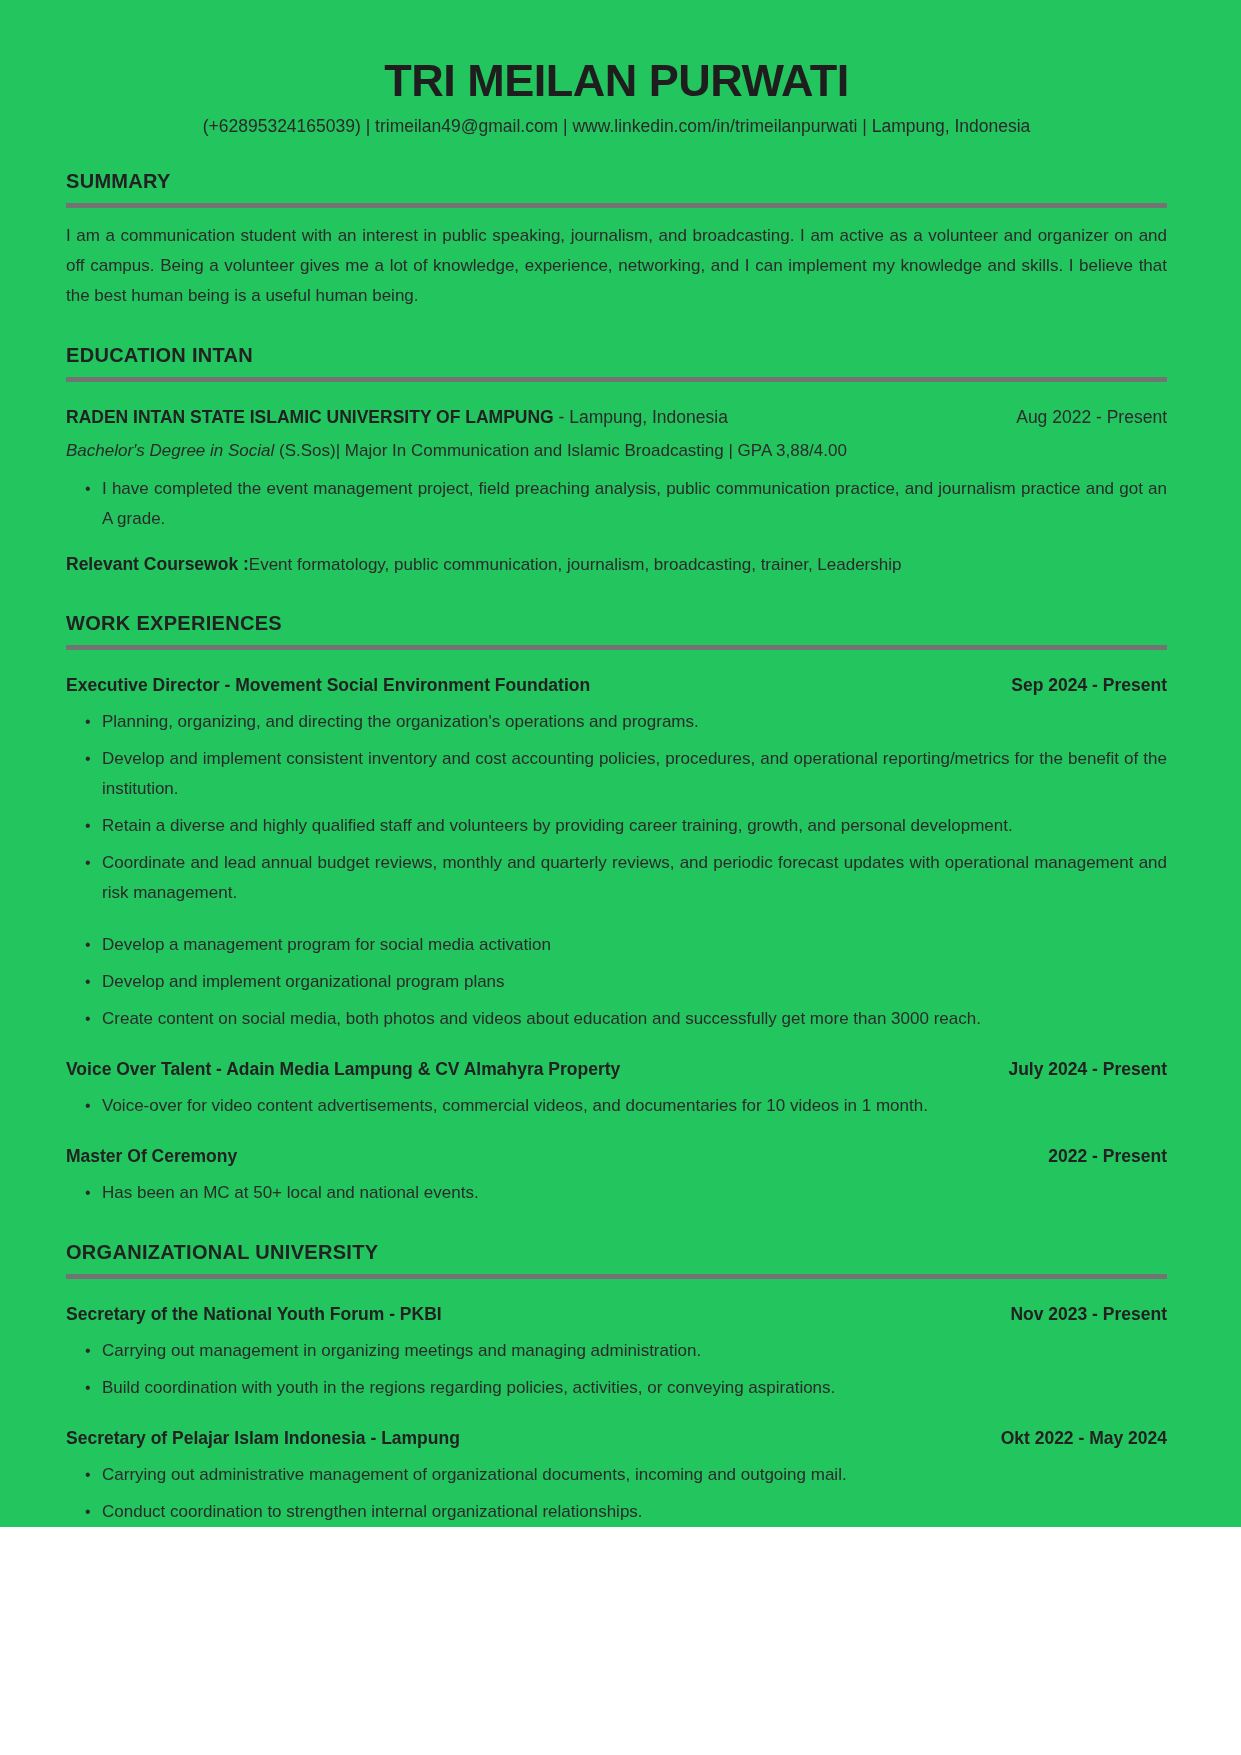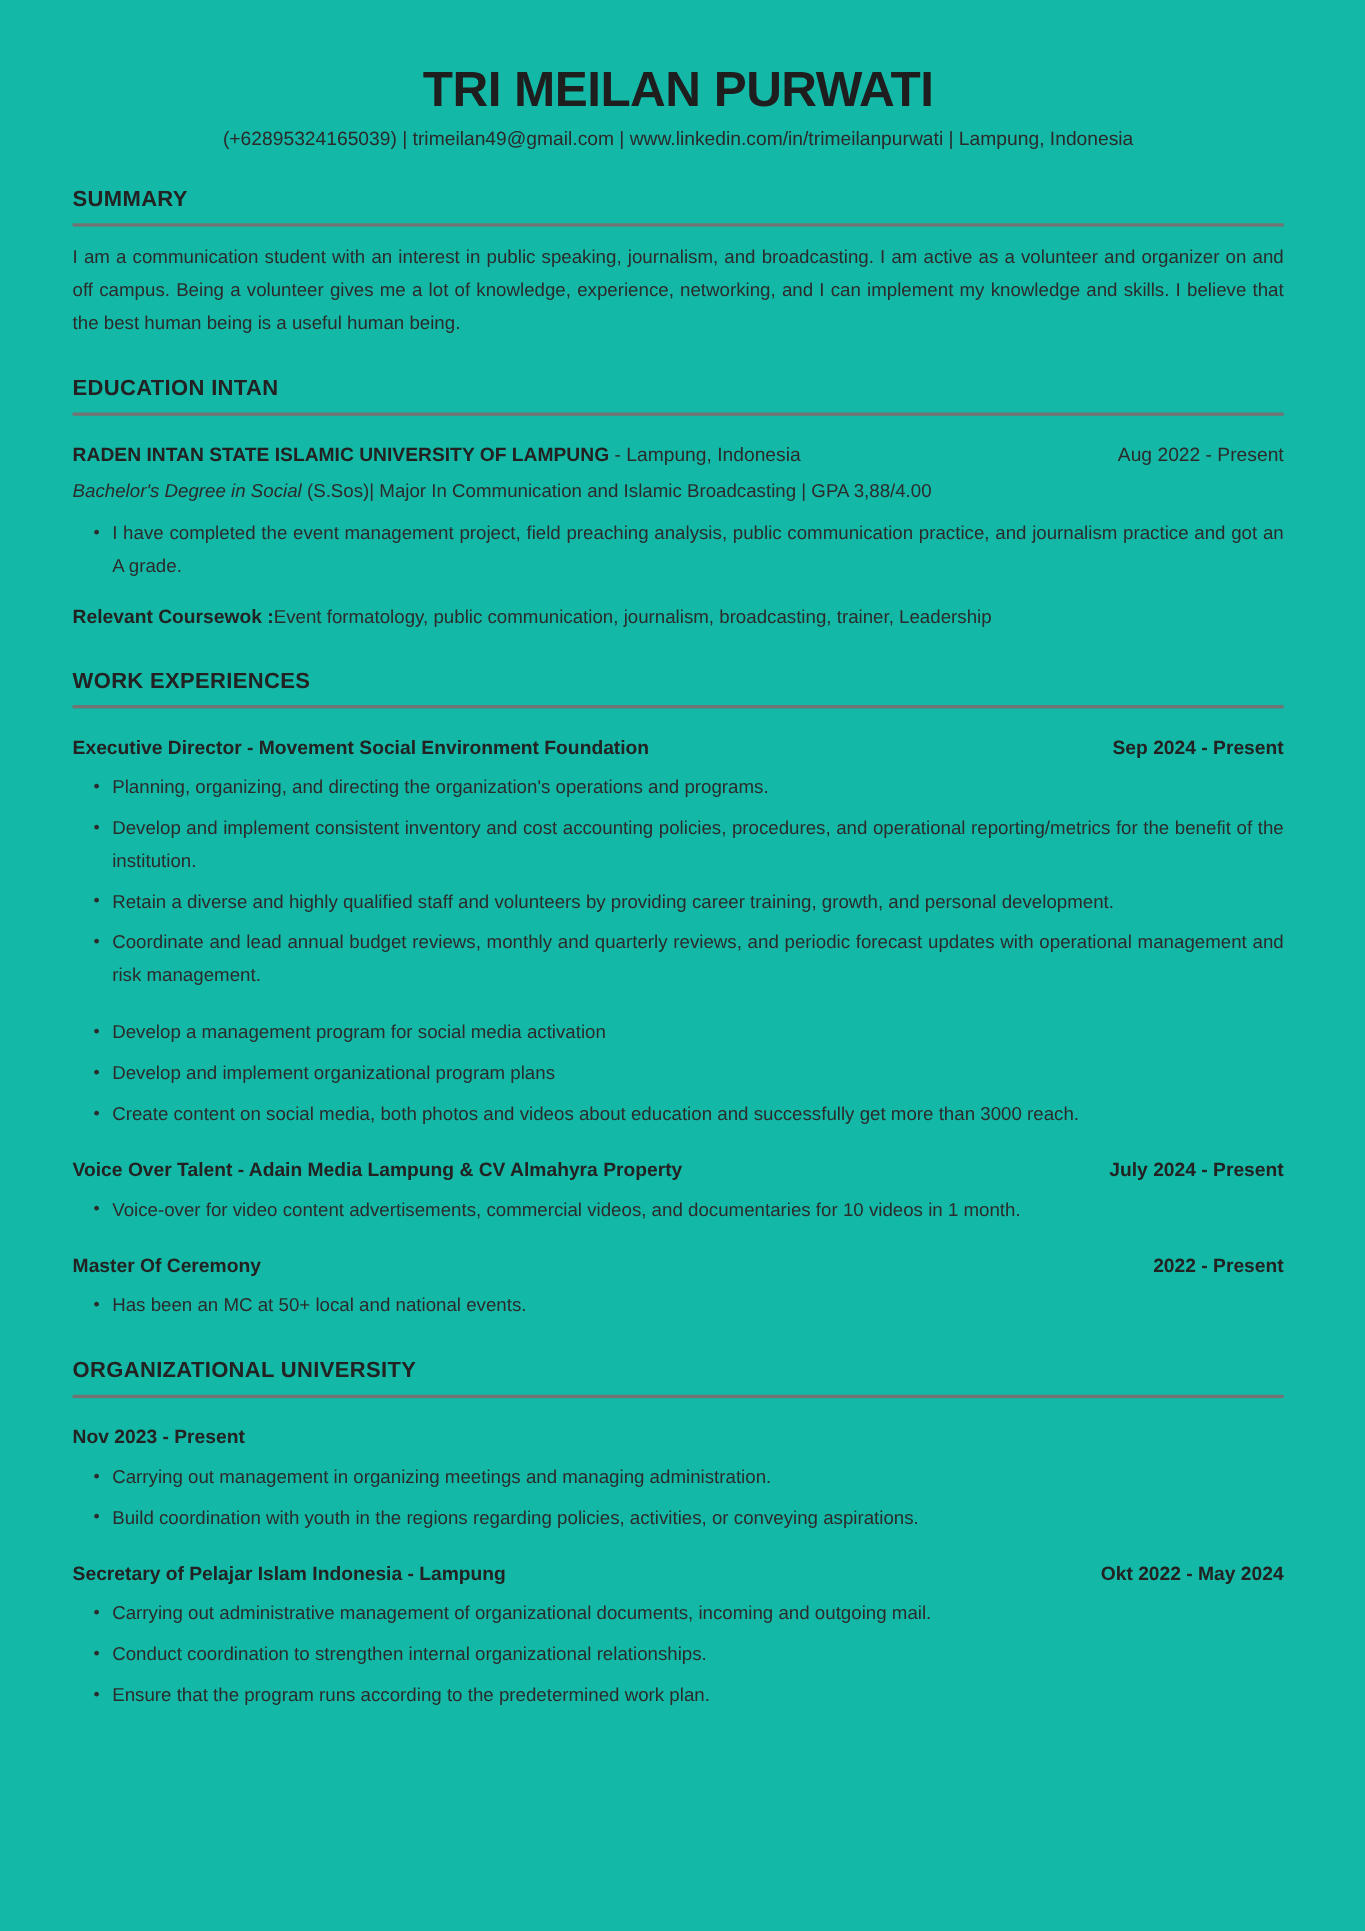--- a/index.html
+++ b/index.html
@@ -3,24 +3,24 @@
 <meta charset="utf-8">
 <style>
   html, body {
     margin: 0;
     padding: 0;
     background: #ffffff;
   }
   .page {
     position: relative;
     width: 1241px;
-    height: 1755px;
+    height: 1527px;
     margin: 0 auto;
     box-sizing: border-box;
-    background: #14b8a6;
+    background: #22c55e;
     padding: 56px 74px 0 66px;
     font-family: "Liberation Sans", "DejaVu Sans", sans-serif;
     color: #262626;
   }
   
   .name {
     margin: 0;
     text-align: center;
     font-size: 45px;
     line-height: 1.1;
@@ -35,21 +35,21 @@
     color: #2a2a2a;
   }
   
   .section-heading {
     margin: 33px 0 0 0;
     font-size: 20px;
     font-weight: 700;
     letter-spacing: 0.3px;
     color: #222222;
     padding-bottom: 10px;
-    border-bottom: 3px solid #737373;
+    border-bottom: 5px solid #737373;
   }
   .para {
     margin: 13px 0 0 0;
     font-size: 17px;
     line-height: 30px;
     text-align: justify;
     color: #2b2b2b;
   }
   
   .entry { margin-top: 22px; }
@@ -177,20 +177,21 @@
         <li>Has been an MC at 50+ local and national events.</li>
       </ul>
     </div>
   </section>
 
   <section>
     <h2 class="section-heading">ORGANIZATIONAL UNIVERSITY</h2>
 
     <div class="entry">
       <div class="entry-row">
+        <div class="entry-title">Secretary of the National Youth Forum - PKBI</div>
         <div class="entry-date">Nov 2023 - Present</div>
       </div>
       <ul class="bullets">
         <li>Carrying out management in organizing meetings and managing administration.</li>
         <li>Build coordination with youth in the regions regarding policies, activities, or conveying aspirations.</li>
       </ul>
     </div>
 
     <div class="entry">
       <div class="entry-row">

